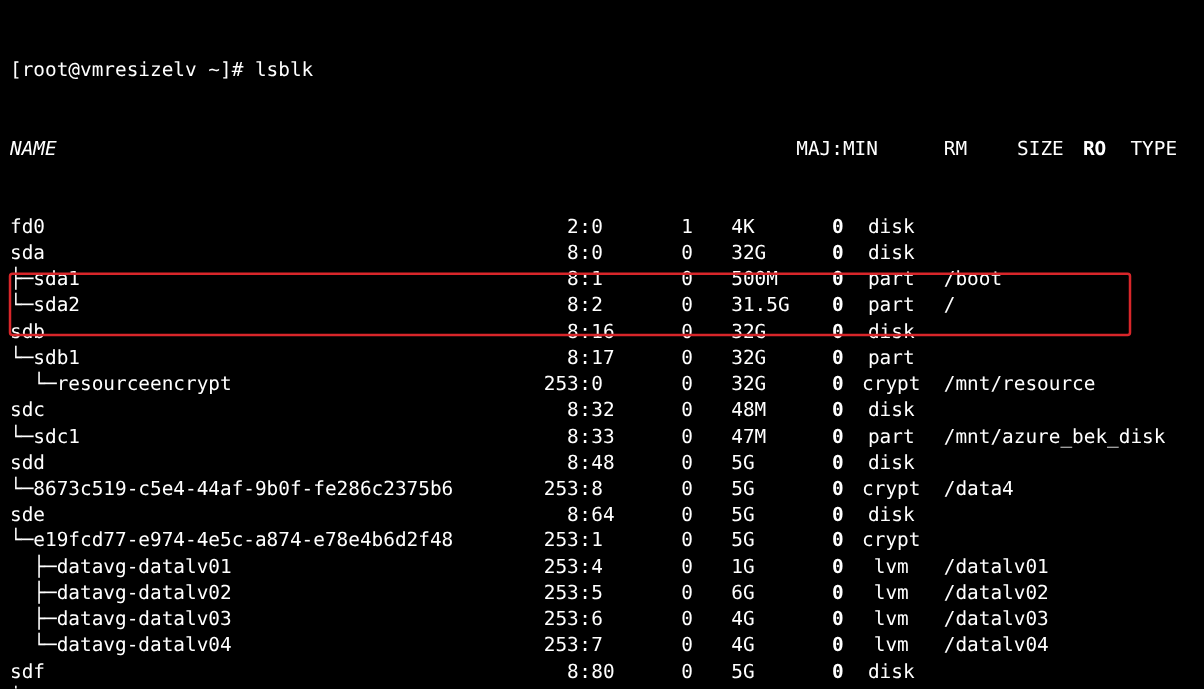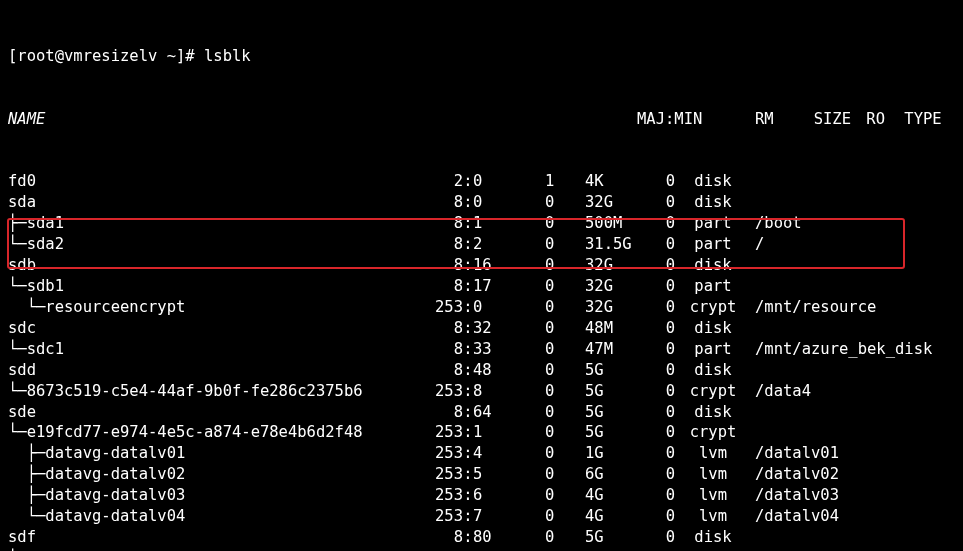--- a/index.html
+++ b/index.html
@@ -5,21 +5,21 @@
   html,body{margin:0;padding:0;background:#000;color:#fff;font-family:"DejaVu Sans Mono","Consolas","Courier New",monospace;font-size:15.5px;line-height:1.35;}
   .term{width:963px;height:551px;background:#000;padding:4px 8px;box-sizing:border-box;white-space:pre;overflow:hidden;position:relative;}
   .row{display:flex;}
   .tree{white-space:pre;}
   .cols{display:flex;margin-left:auto;}
   .c-maj{width:46px;text-align:right;}
   .c-min{width:40px;text-align:left;}
   .c-sep{width:10px;text-align:center;}
   .c-rm{width:40px;margin-left:32px;}
   .c-size{width:60px;}
-  .c-ro{width:30px;text-align:right;}
+  .c-ro{width:30px;text-align:right;font-weight:bold;}
   .c-type{width:64px;text-align:center;padding-left:6px;}
   .c-mnt{width:200px;text-align:left;padding-left:10px;}
   .hdr-name{display:inline-block;font-style:italic;}
   .highlight{position:absolute;border:2px solid #d8262a;border-radius:3px;pointer-events:none;}
   .hl1{left:7px;top:218px;width:894px;height:47px;}
 </style>
 </head>
 <body>
 <div class="term">
   <div class="row">

